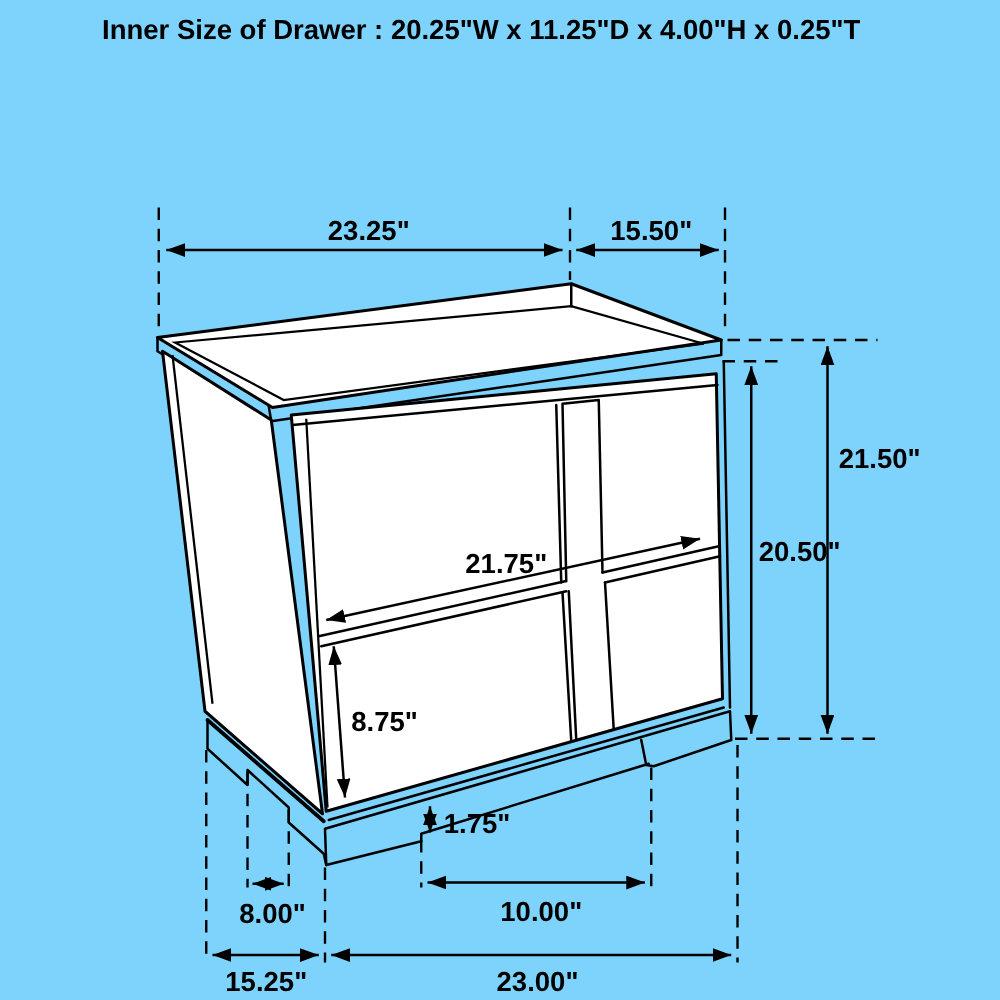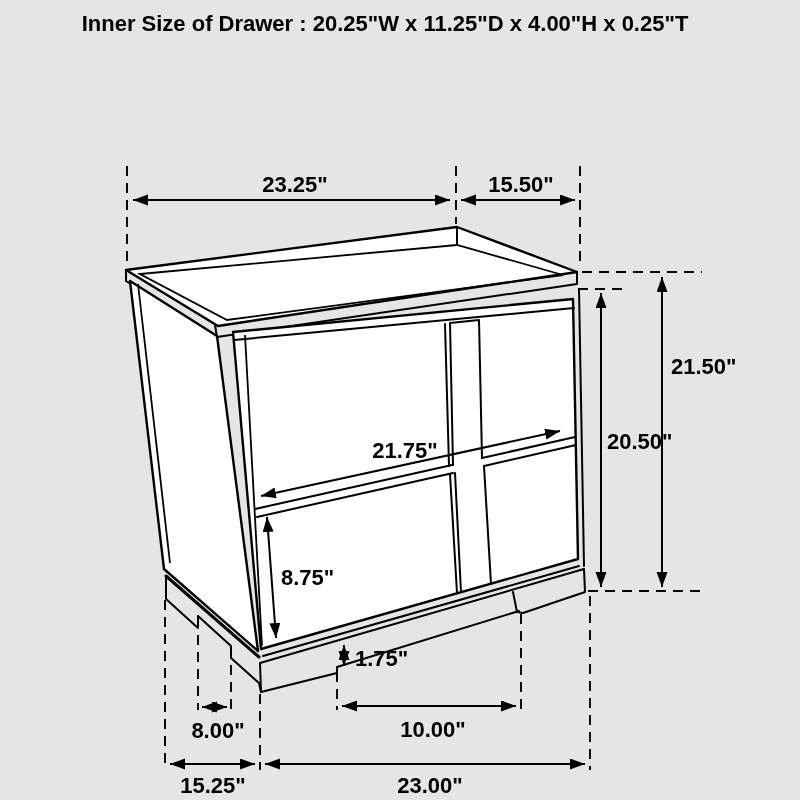--- a/index.html
+++ b/index.html
@@ -1,16 +1,16 @@
 <!DOCTYPE html>
 <html><head>
 <meta charset="utf-8">
 <style>
   html,body{margin:0;padding:0;background:#ffffff;}
-  .stage{position:relative;width:800px;height:800px;background:#e5e5e5;overflow:hidden;}
+  .stage{position:relative;width:800px;height:800px;background:#7dd3fc;overflow:hidden;}
   svg{display:block;}
   .ln{stroke:#000;stroke-width:2;fill:none;stroke-linecap:round;stroke-linejoin:round;}
   .face{fill:#fff;stroke:#000;stroke-width:2.4;stroke-linejoin:round;}
   .thin{stroke:#000;stroke-width:1.8;fill:none;}
   .hv{stroke:#000;stroke-width:3;fill:none;stroke-linecap:round;}
   .dash{stroke:#000;stroke-width:1.9;fill:none;stroke-dasharray:10 7;}
   .dim{stroke:#000;stroke-width:2;fill:none;}
   text{font-family:"Liberation Sans","DejaVu Sans",sans-serif;font-weight:bold;fill:#000;}
   .lbl{font-size:22px;}
   .ttl{font-size:22px;}

